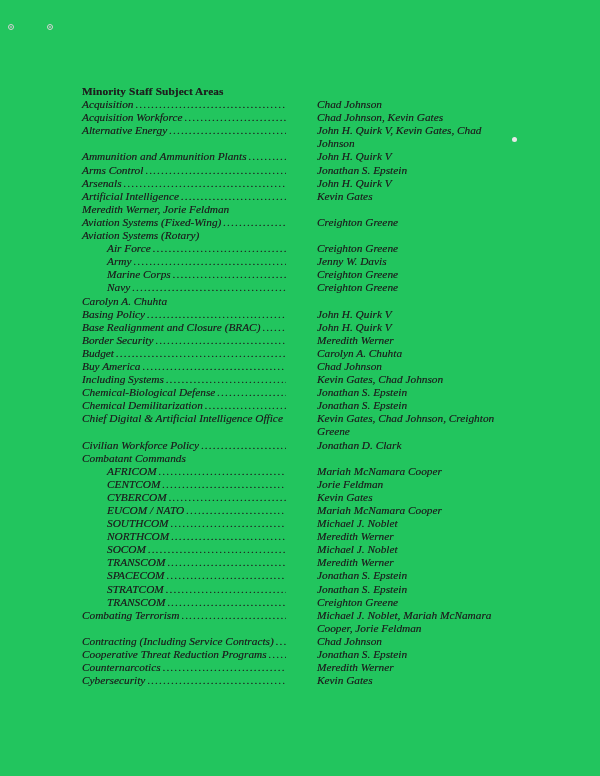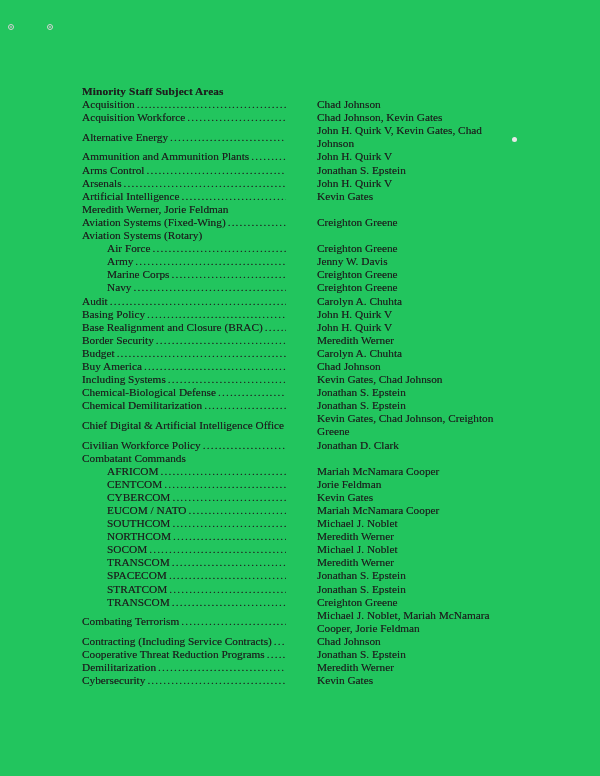--- a/index.html
+++ b/index.html
@@ -10,21 +10,21 @@
     overflow:hidden;
     font-family:"Liberation Serif","DejaVu Serif",serif;
     color:#1e1e1e;
     text-shadow:0 0 0.35px rgba(20,20,20,0.55);
   }
   .content{
     position:absolute;left:82px;top:85px;width:472px;
     font-size:11.3px;line-height:13.1px;
   }
   .heading{font-weight:bold;letter-spacing:0.1px;}
-  .row{display:flex;align-items:center;}
+  .row{display:flex;align-items:flex-start;font-style:italic;}
   .l{flex:0 0 235px;display:flex;min-width:0;box-sizing:border-box;}
   .row.indent .l{padding-left:25px;}
   .subject{white-space:nowrap;}
   .leader{
     flex:1 1 auto;min-width:0;overflow:hidden;
     margin-right:31px;white-space:nowrap;
   }
   .leader::after{
     content:"..........................................................................................";
     letter-spacing:1.15px;padding-left:2px;color:#262626;
@@ -138,24 +138,20 @@
     <div class="names">Creighton Greene</div>
   </div>
         <div class="row indent">
     <div class="l">
       <span class="subject">Navy</span>
       <span class="leader"></span>
     </div>
     <div class="names">Creighton Greene</div>
   </div>
         <div class="row">
-    <div class="l">
-      <span class="subject">Audit</span>
-      <span class="leader"></span>
-    </div>
     <div class="names">Carolyn A. Chuhta</div>
   </div>
         <div class="row">
     <div class="l">
       <span class="subject">Basing Policy</span>
       <span class="leader"></span>
     </div>
     <div class="names">John H. Quirk V</div>
   </div>
         <div class="row">
@@ -321,21 +317,21 @@
   </div>
         <div class="row">
     <div class="l">
       <span class="subject">Cooperative Threat Reduction Programs</span>
       <span class="leader"></span>
     </div>
     <div class="names">Jonathan S. Epstein</div>
   </div>
         <div class="row">
     <div class="l">
-      <span class="subject">Demilitarization</span>
+      <span class="subject">Counternarcotics</span>
       <span class="leader"></span>
     </div>
     <div class="names">Meredith Werner</div>
   </div>
         <div class="row">
     <div class="l">
       <span class="subject">Cybersecurity</span>
       <span class="leader"></span>
     </div>
     <div class="names">Kevin Gates</div>

